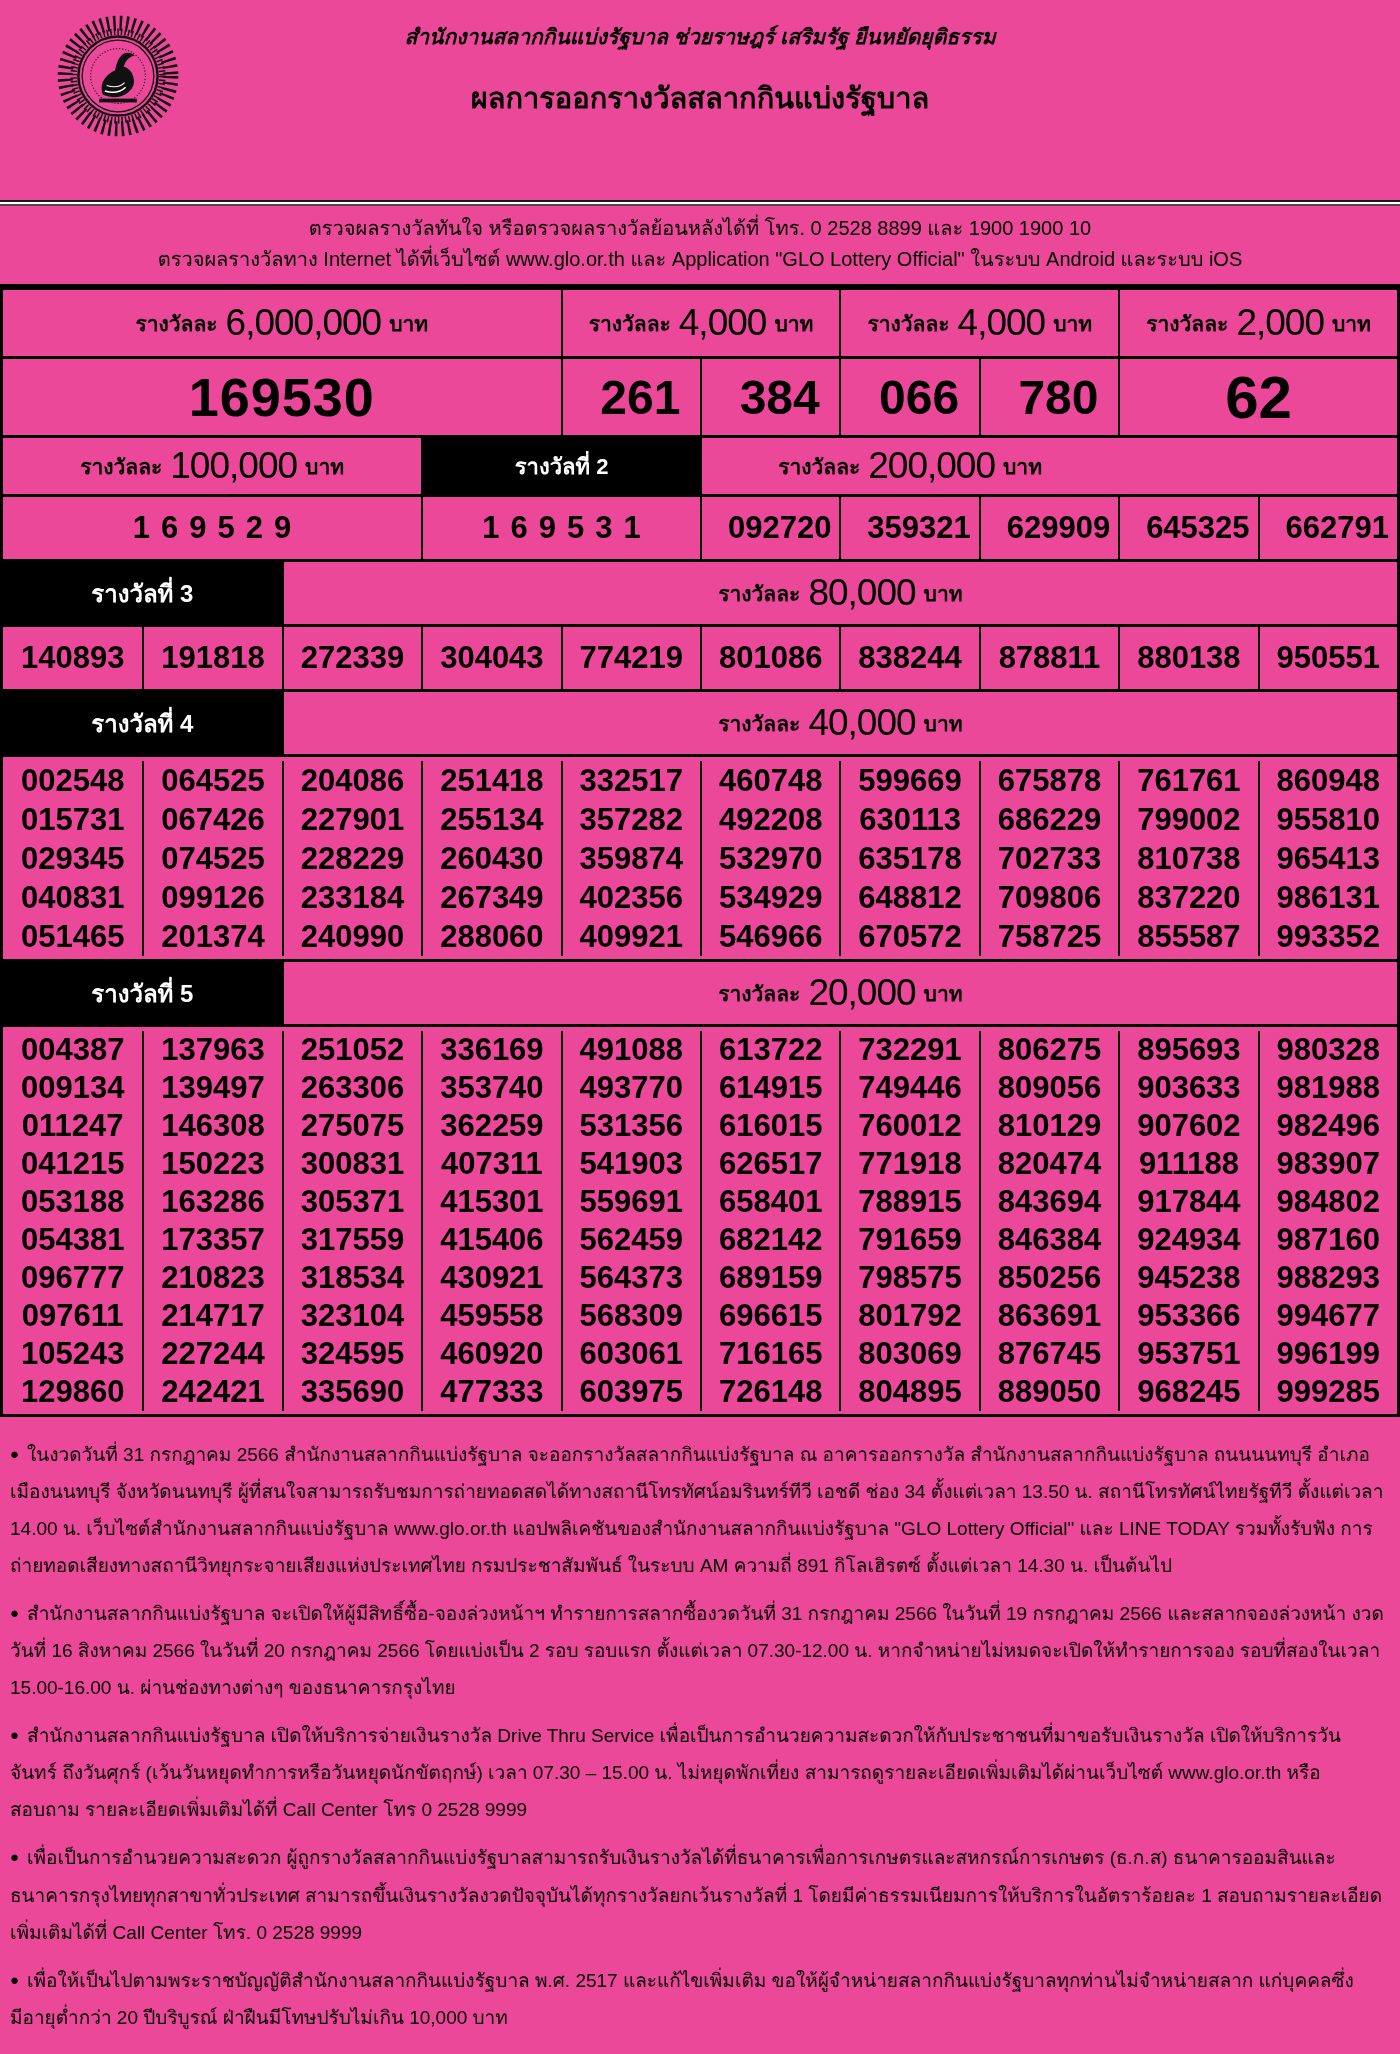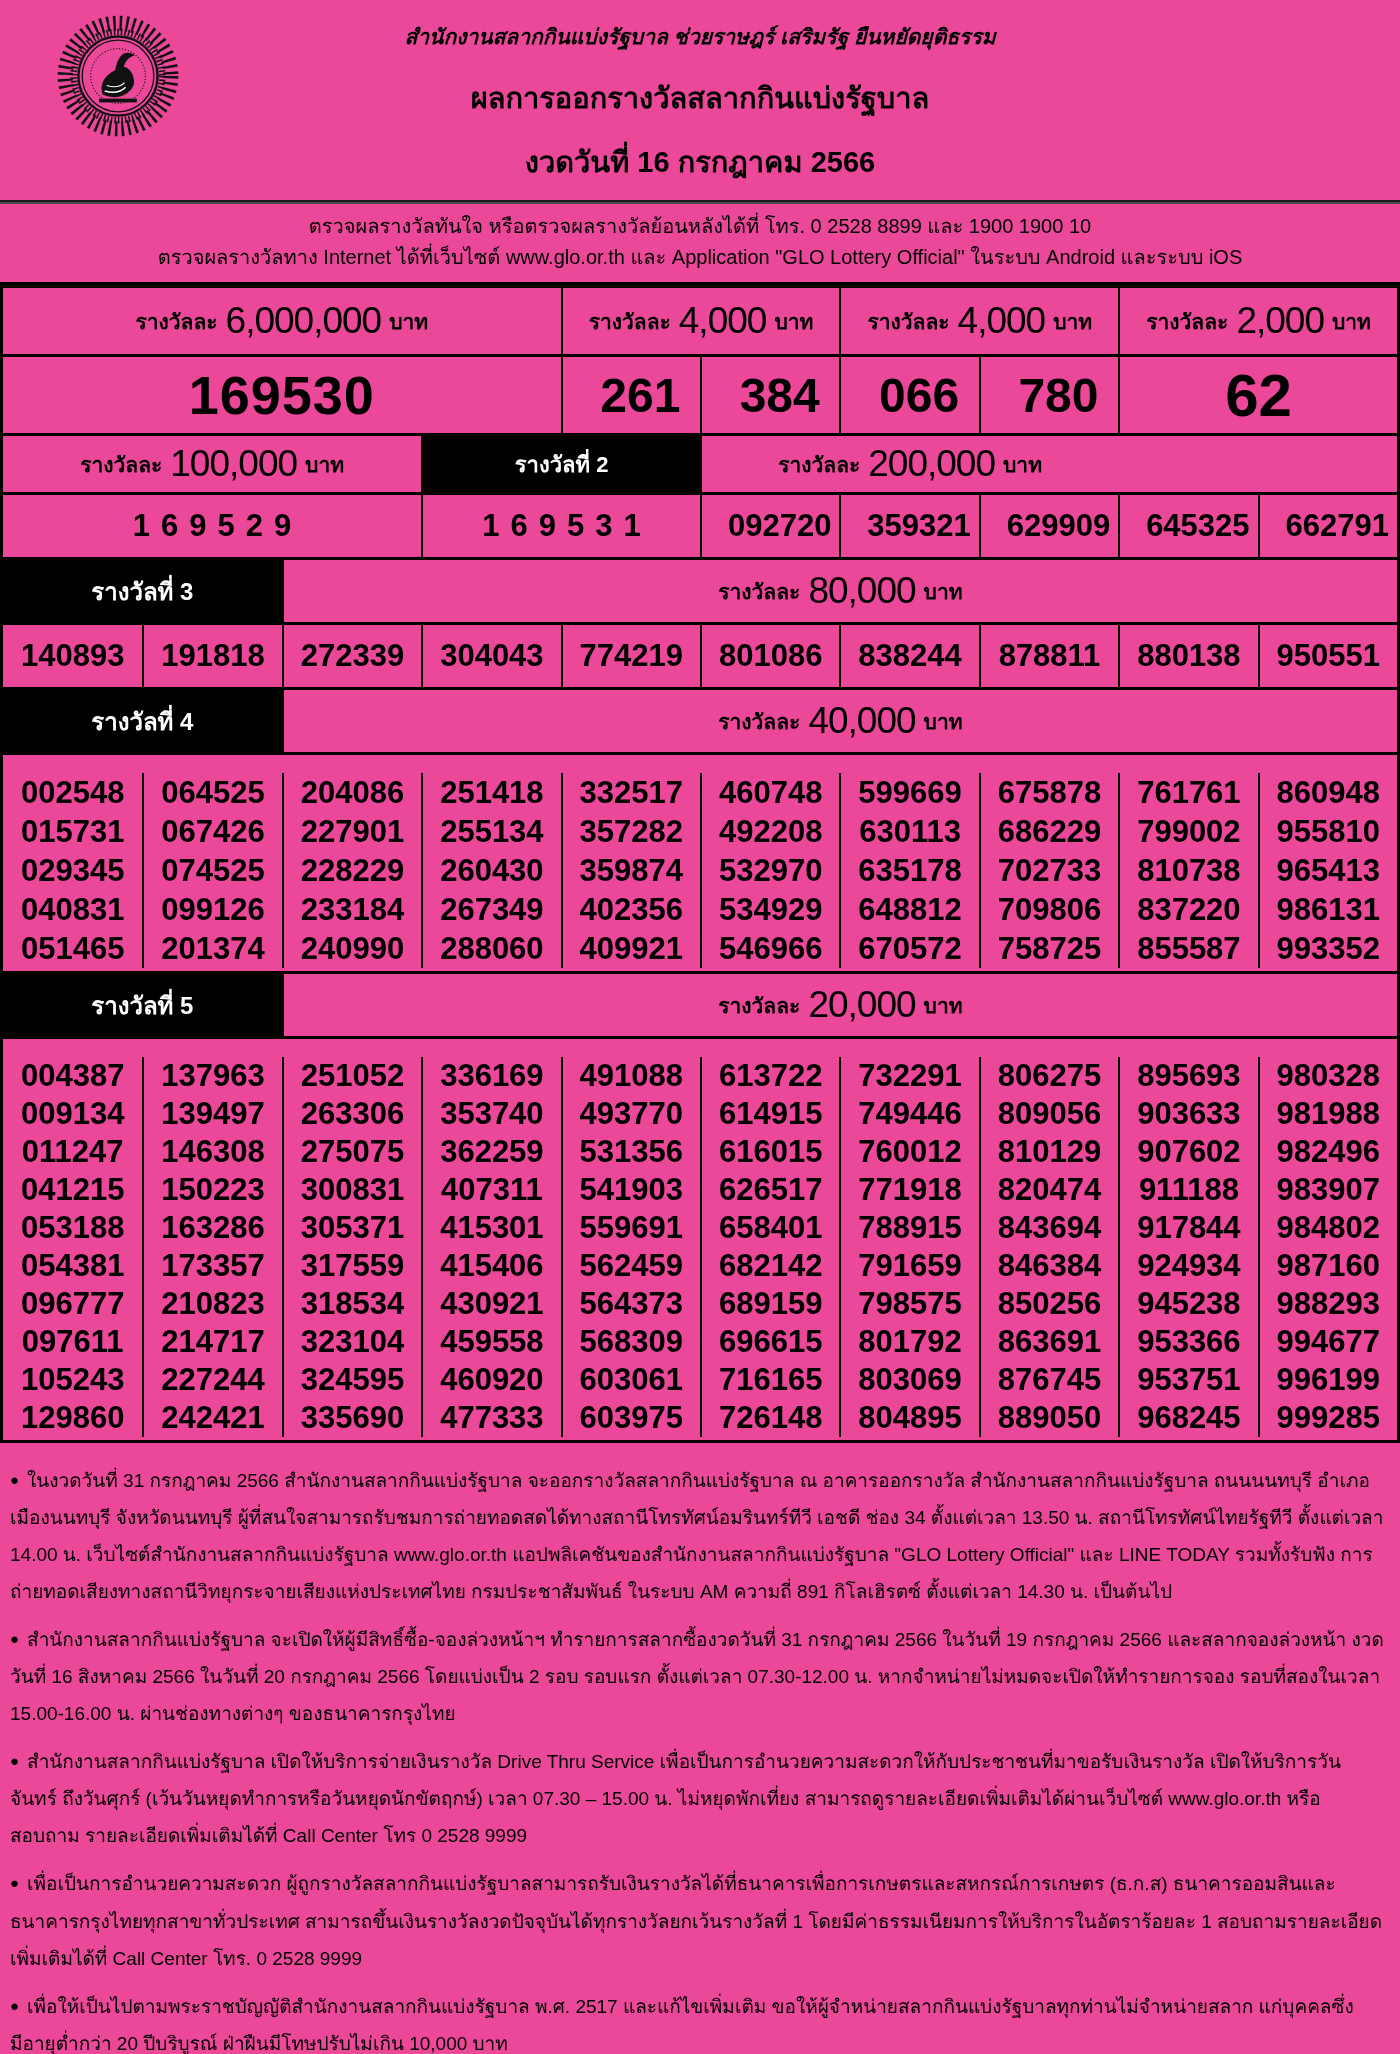--- a/index.html
+++ b/index.html
@@ -44,21 +44,21 @@
   .label-row { height:62px; }
   .num-grid { display:grid; grid-template-columns:repeat(10,1fr); border-top:3px solid #000; }
   .num-grid > div {
     display:flex; align-items:center; justify-content:center;
     font-size:31px; font-weight:bold; border-left:2px solid #000; box-sizing:border-box;
   }
   .num-grid > div:nth-child(10n+1){ border-left:none; }
   .g-one  > div { height:62px; }
   .g-five > div { height:39px; }
   .g-ten  > div { height:38px; }
-  .g-five, .g-ten { padding:18px 0 3px; }
+  .g-five, .g-ten { padding:4px 0 3px; }
 
   
   .footnotes { flex:1 1 auto; padding:8px 14px 0 10px; }
   .footnotes p { font-size:19px; line-height:1.95; margin:11px 0; }
   .bullet { font-size:15px; vertical-align:2px; margin-right:8px; }
 </style>
 </head>
 <body>
 
 <div class="page">
@@ -71,21 +71,20 @@
       <circle cx="0" cy="0" r="38" fill="none" stroke="#111" stroke-width="1.4"></circle>
       <circle cx="0" cy="0" r="29" fill="none" stroke="#111" stroke-width="1.2" stroke-dasharray="1.2 2"></circle>
       <path d="M -16 20 Q -2 26 10 18 Q 20 11 16 0 Q 13 -8 6 -10 Q 9 -20 18 -22 Q 8 -28 2 -20 Q -2 -14 -3 -6 Q -12 -2 -16 6 Q -19 13 -16 20 Z" fill="#111"></path>
       <path d="M -14 16 Q 0 20 8 12" fill="none" stroke="#fff" stroke-width="1.6"></path>
       <path d="M -12 10 Q 0 14 7 7" fill="none" stroke="#fff" stroke-width="1.2"></path>
       <rect x="-20" y="24" width="40" height="4" fill="#111"></rect>
     </svg>
     <div class="header-texts">
       <div class="tagline">สำนักงานสลากกินแบ่งรัฐบาล   ช่วยราษฎร์   เสริมรัฐ   ยืนหยัดยุติธรรม</div>
       <div class="title">ผลการออกรางวัลสลากกินแบ่งรัฐบาล</div>
-      <div class="drawdate">งวดวันที่ 16 กรกฎาคม 2566</div>
     </div>
   </div>
 
   <div class="dbl-rule"></div>
 
   <div class="info">
     <div>ตรวจผลรางวัลทันใจ  หรือตรวจผลรางวัลย้อนหลังได้ที่  โทร. 0 2528 8899 และ 1900 1900 10</div>
     <div>ตรวจผลรางวัลทาง Internet ได้ที่เว็บไซต์  www.glo.or.th และ Application "GLO Lottery Official" ในระบบ Android และระบบ iOS</div>
   </div>
 

